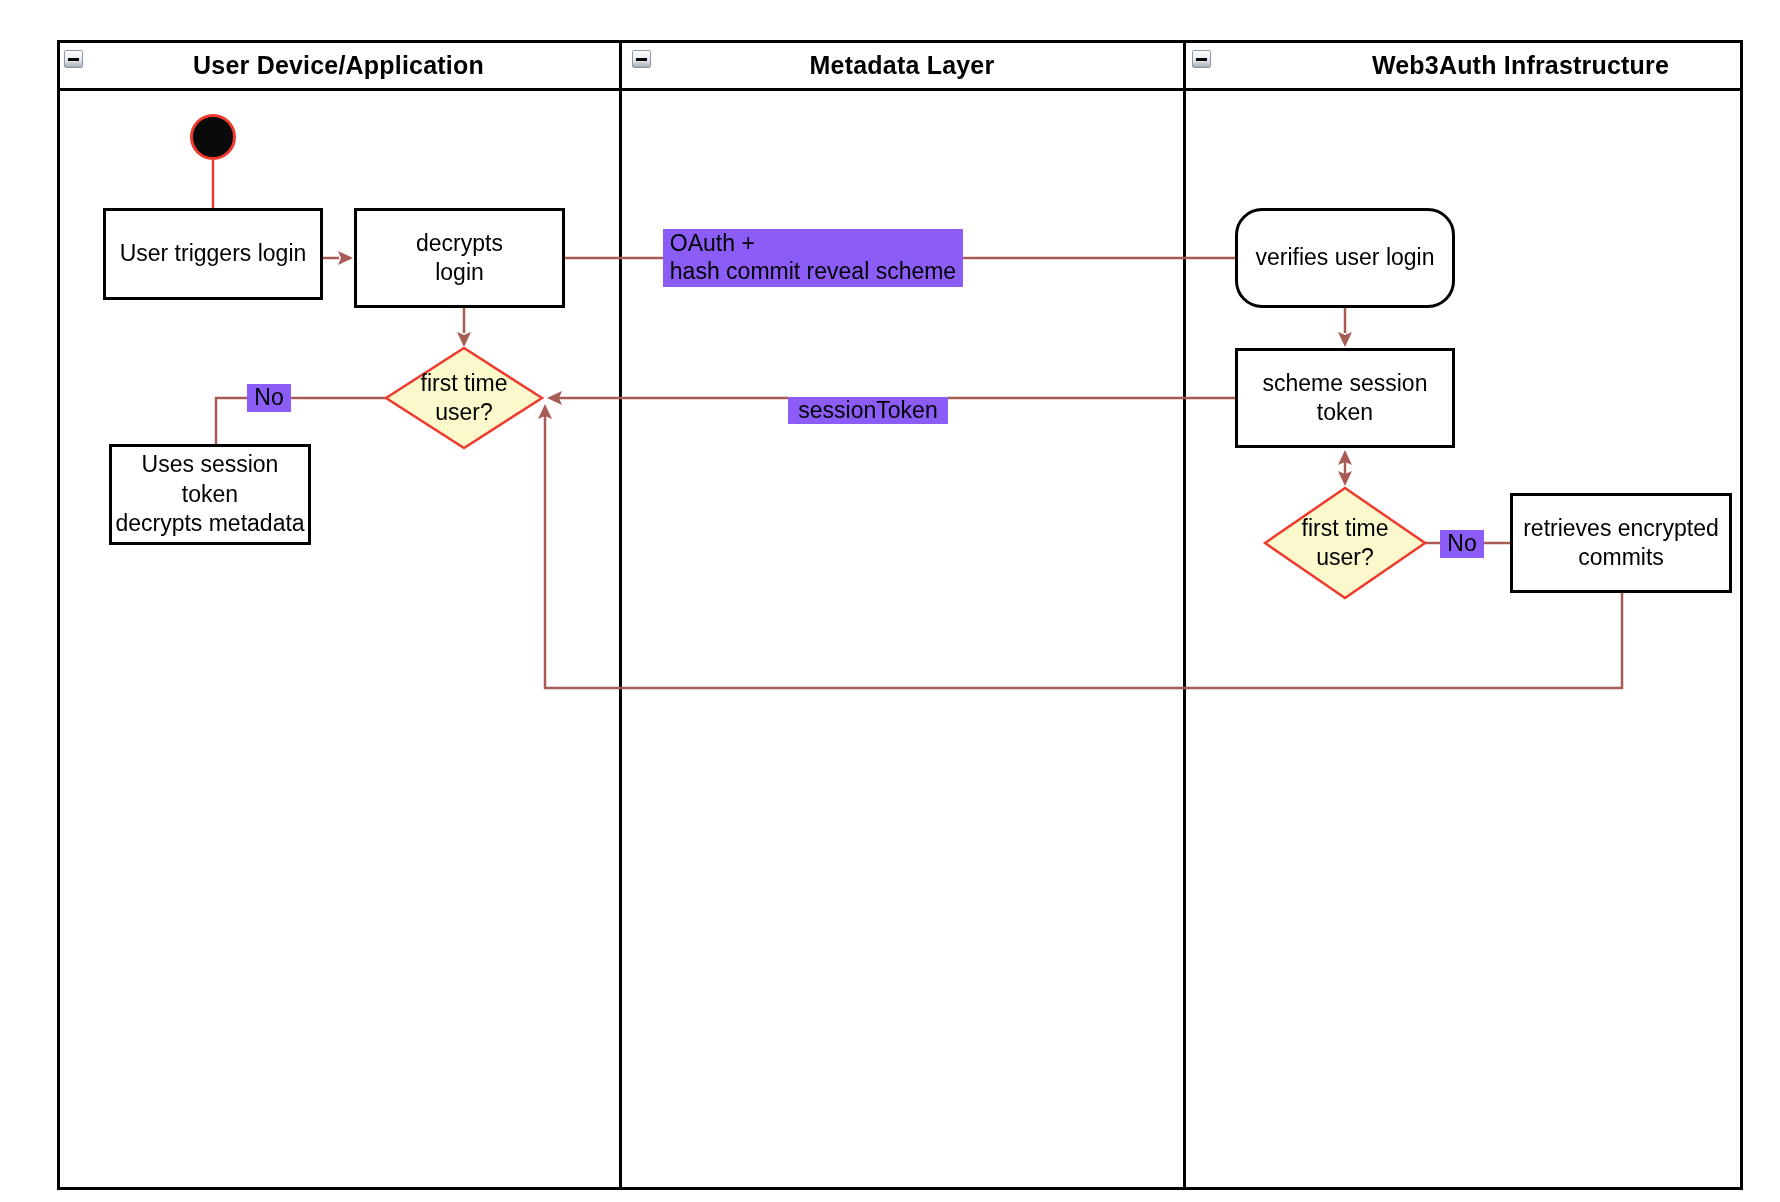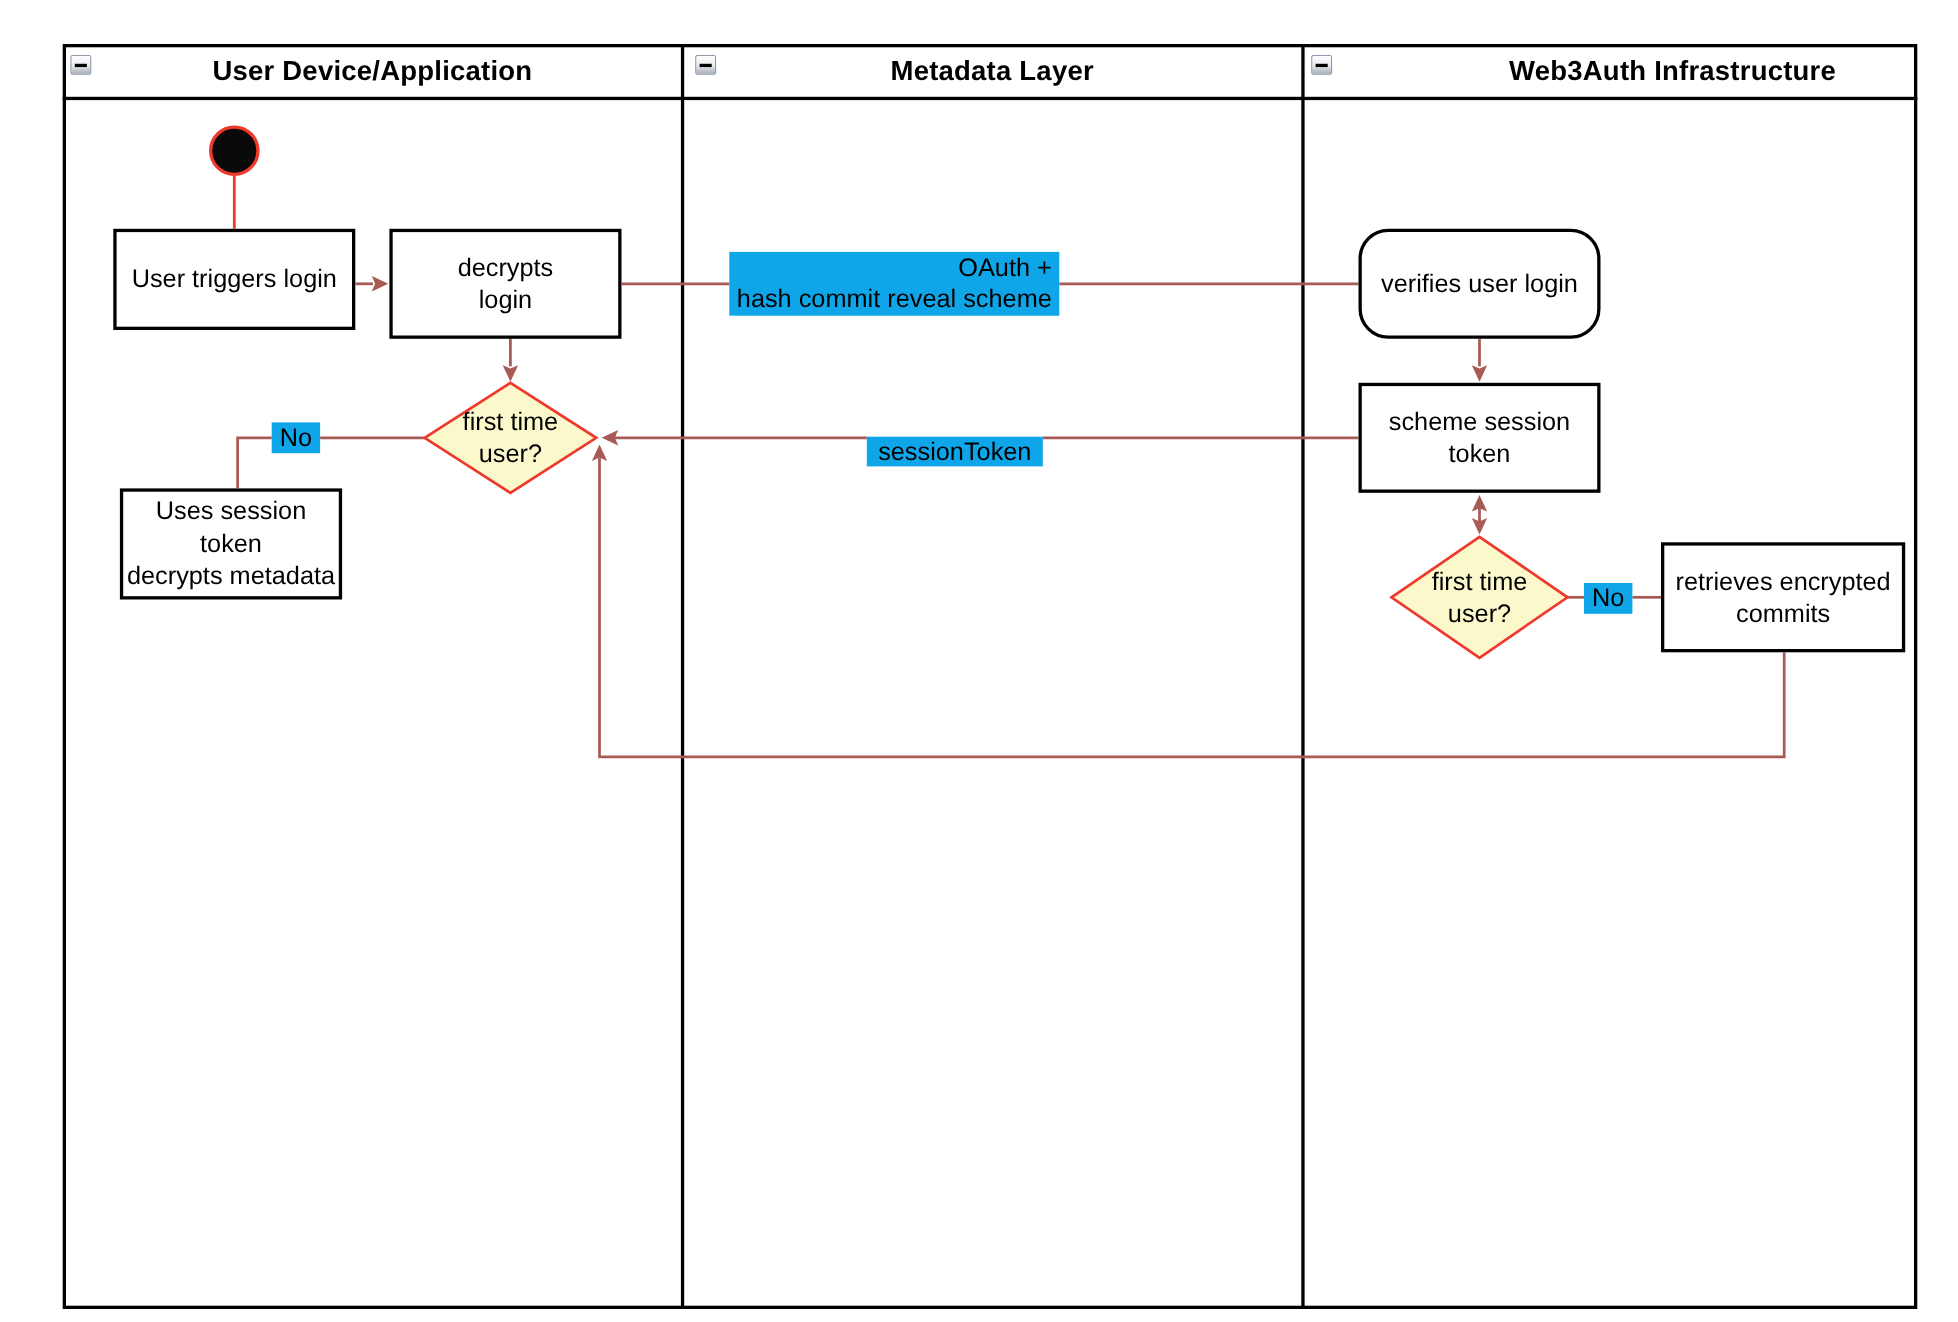--- a/index.html
+++ b/index.html
@@ -34,22 +34,22 @@
   .start-circle{
     position:absolute;left:190px;top:114px;width:46px;height:46px;border-radius:50%;
     background:#0a0a0a;border:3px solid #ee392c;box-sizing:border-box;
   }
   .wires{position:absolute;left:0;top:0;width:1780px;height:1202px;pointer-events:none;}
   .diamond-label{
     position:absolute;display:flex;align-items:center;justify-content:center;text-align:center;
     font-size:23px;line-height:1.25;white-space:pre-line;
   }
   .edge-label{
-    position:absolute;display:flex;align-items:center;justify-content:center;text-align:right;
-    font-size:23px;line-height:1.2;white-space:pre-line;background:#0ea5e9;
+    position:absolute;display:flex;align-items:center;justify-content:center;text-align:left;
+    font-size:23px;line-height:1.2;white-space:pre-line;background:#8b5cf6;
   }
 </style>
 </head>
 <body>
 
 <div class="stage">
 
   <div class="pool"></div>
   <div class="divider-v" style="left:619px;"></div>
   <div class="divider-v" style="left:1183px;"></div>

